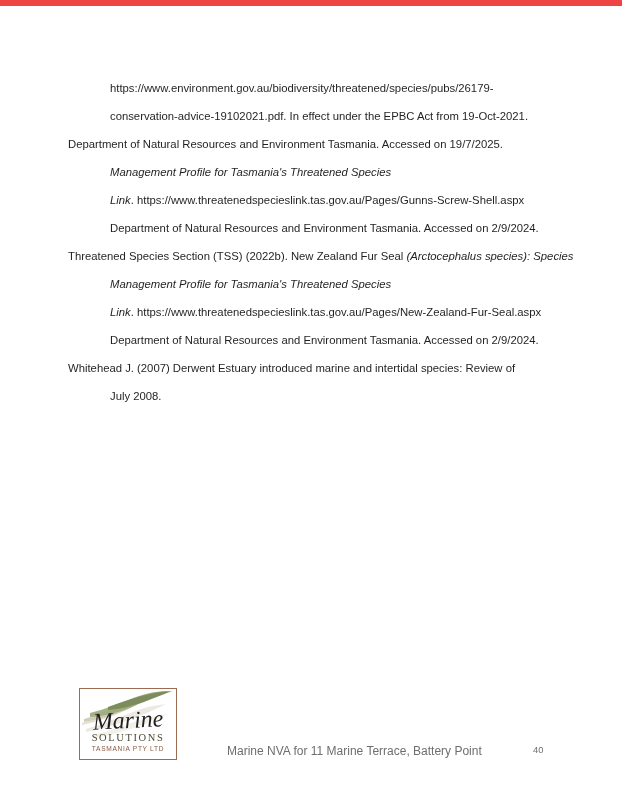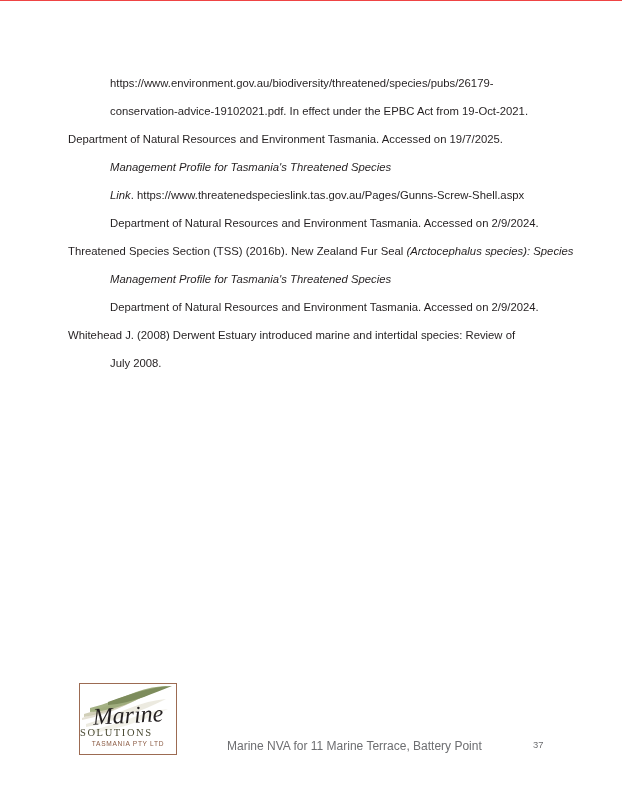--- a/index.html
+++ b/index.html
@@ -7,21 +7,21 @@
     padding: 0;
     background: #ffffff;
   }
   .page {
     position: relative;
     width: 622px;
     height: 805px;
     background: #ffffff;
     overflow: hidden;
     font-family: "Liberation Sans", sans-serif;
-    border-top: 1px solid #ef4444;
+    border-top: 6px solid #ef4444;
     box-sizing: border-box;
   }
   .refs {
     position: absolute;
     left: 68px;
     top: 68px;
     width: 470px;
   }
   .ref-entry {
     margin: 0 0 0 0;
@@ -73,21 +73,21 @@
     color: #231f20;
     letter-spacing: 0px;
     transform: rotate(-3deg);
     text-align: center;
   }
   .logo-solutions {
     position: absolute;
     left: 0;
     top: 43px;
     width: 96px;
-    text-align: left;
+    text-align: center;
     font-family: "Liberation Serif", serif;
     font-size: 10.5px;
     letter-spacing: 1.6px;
     color: #4a4a33;
   }
   .logo-tas {
     position: absolute;
     left: 0;
     top: 56px;
     width: 96px;
@@ -123,26 +123,27 @@
         <div class="ref-line indent"><span>https://www.environment.gov.au/biodiversity/threatened/species/pubs/26179-</span></div>
         <div class="ref-line indent"><span>conservation-advice-19102021.pdf. In effect under the EPBC Act from 19-Oct-2021.</span></div>
         <div class="ref-line"><span>Department of Natural Resources and Environment Tasmania. Accessed on 19/7/2025.</span></div>
       </div>
       <div class="ref-entry">
         <div class="ref-line indent"><span class="it">Management Profile for Tasmania's Threatened Species</span></div>
         <div class="ref-line indent"><span class="it">Link</span><span>. https://www.threatenedspecieslink.tas.gov.au/Pages/Gunns-Screw-Shell.aspx</span></div>
         <div class="ref-line indent"><span>Department of Natural Resources and Environment Tasmania. Accessed on 2/9/2024.</span></div>
       </div>
       <div class="ref-entry">
-        <div class="ref-line"><span>Threatened Species Section (TSS) (2016b). New Zealand Fur Seal </span><span class="it">(Arctocephalus species): Species</span></div>
+        <div class="ref-line"><span>Threatened Species Section (TSS) (2022b). New Zealand Fur Seal </span><span class="it">(Arctocephalus species): Species</span></div>
         <div class="ref-line indent"><span class="it">Management Profile for Tasmania's Threatened Species</span></div>
+        <div class="ref-line indent"><span class="it">Link</span><span>. https://www.threatenedspecieslink.tas.gov.au/Pages/New-Zealand-Fur-Seal.aspx</span></div>
         <div class="ref-line indent"><span>Department of Natural Resources and Environment Tasmania. Accessed on 2/9/2024.</span></div>
       </div>
       <div class="ref-entry">
-        <div class="ref-line"><span>Whitehead J. (2008) Derwent Estuary introduced marine and intertidal species: Review of</span></div>
+        <div class="ref-line"><span>Whitehead J. (2007) Derwent Estuary introduced marine and intertidal species: Review of</span></div>
         <div class="ref-line indent"><span>July 2008.</span></div>
       </div>
     </div>
 
   <div class="footer">
 
     <div class="logo-box">
       <svg class="logo-svg" width="96" height="70" viewBox="0 0 96 70">
         <path d="M2 34 C16 30 30 22 46 14 C58 8 70 5 82 4 C70 10 58 15 46 21 C32 28 16 33 2 36 Z" fill="#e2ded0" opacity="0.9"></path>
         <path d="M4 30 C20 26 34 18 50 11 C62 6 74 3 86 3 C74 8 62 13 50 19 C36 26 20 30 4 33 Z" fill="#c9c7ac" opacity="0.85"></path>
@@ -150,16 +151,16 @@
         <path d="M28 18 C42 13 56 8 70 5 C78 3 86 2 92 2 C84 5 74 9 64 13 C52 17 40 20 28 21 Z" fill="#7d8c5c"></path>
         <path d="M6 40 C20 36 34 30 50 24 C62 19 74 16 86 15 C74 21 60 27 46 32 C32 37 18 41 6 43 Z" fill="#e6e3d6" opacity="0.75"></path>
         <path d="M12 46 C26 43 40 38 54 33 C66 29 78 26 88 25 C76 31 62 36 48 41 C34 45 22 48 12 49 Z" fill="#edebe0" opacity="0.7"></path>
       </svg>
       <div class="logo-wordmark">Marine</div>
       <div class="logo-solutions">SOLUTIONS</div>
       <div class="logo-tas">TASMANIA PTY LTD</div>
     </div>
 
     <div class="footer-center">Marine NVA for 11 Marine Terrace, Battery Point</div>
-    <div class="footer-page">37</div>
+    <div class="footer-page">40</div>
   </div>
 
 </div>
 
 </body></html>

